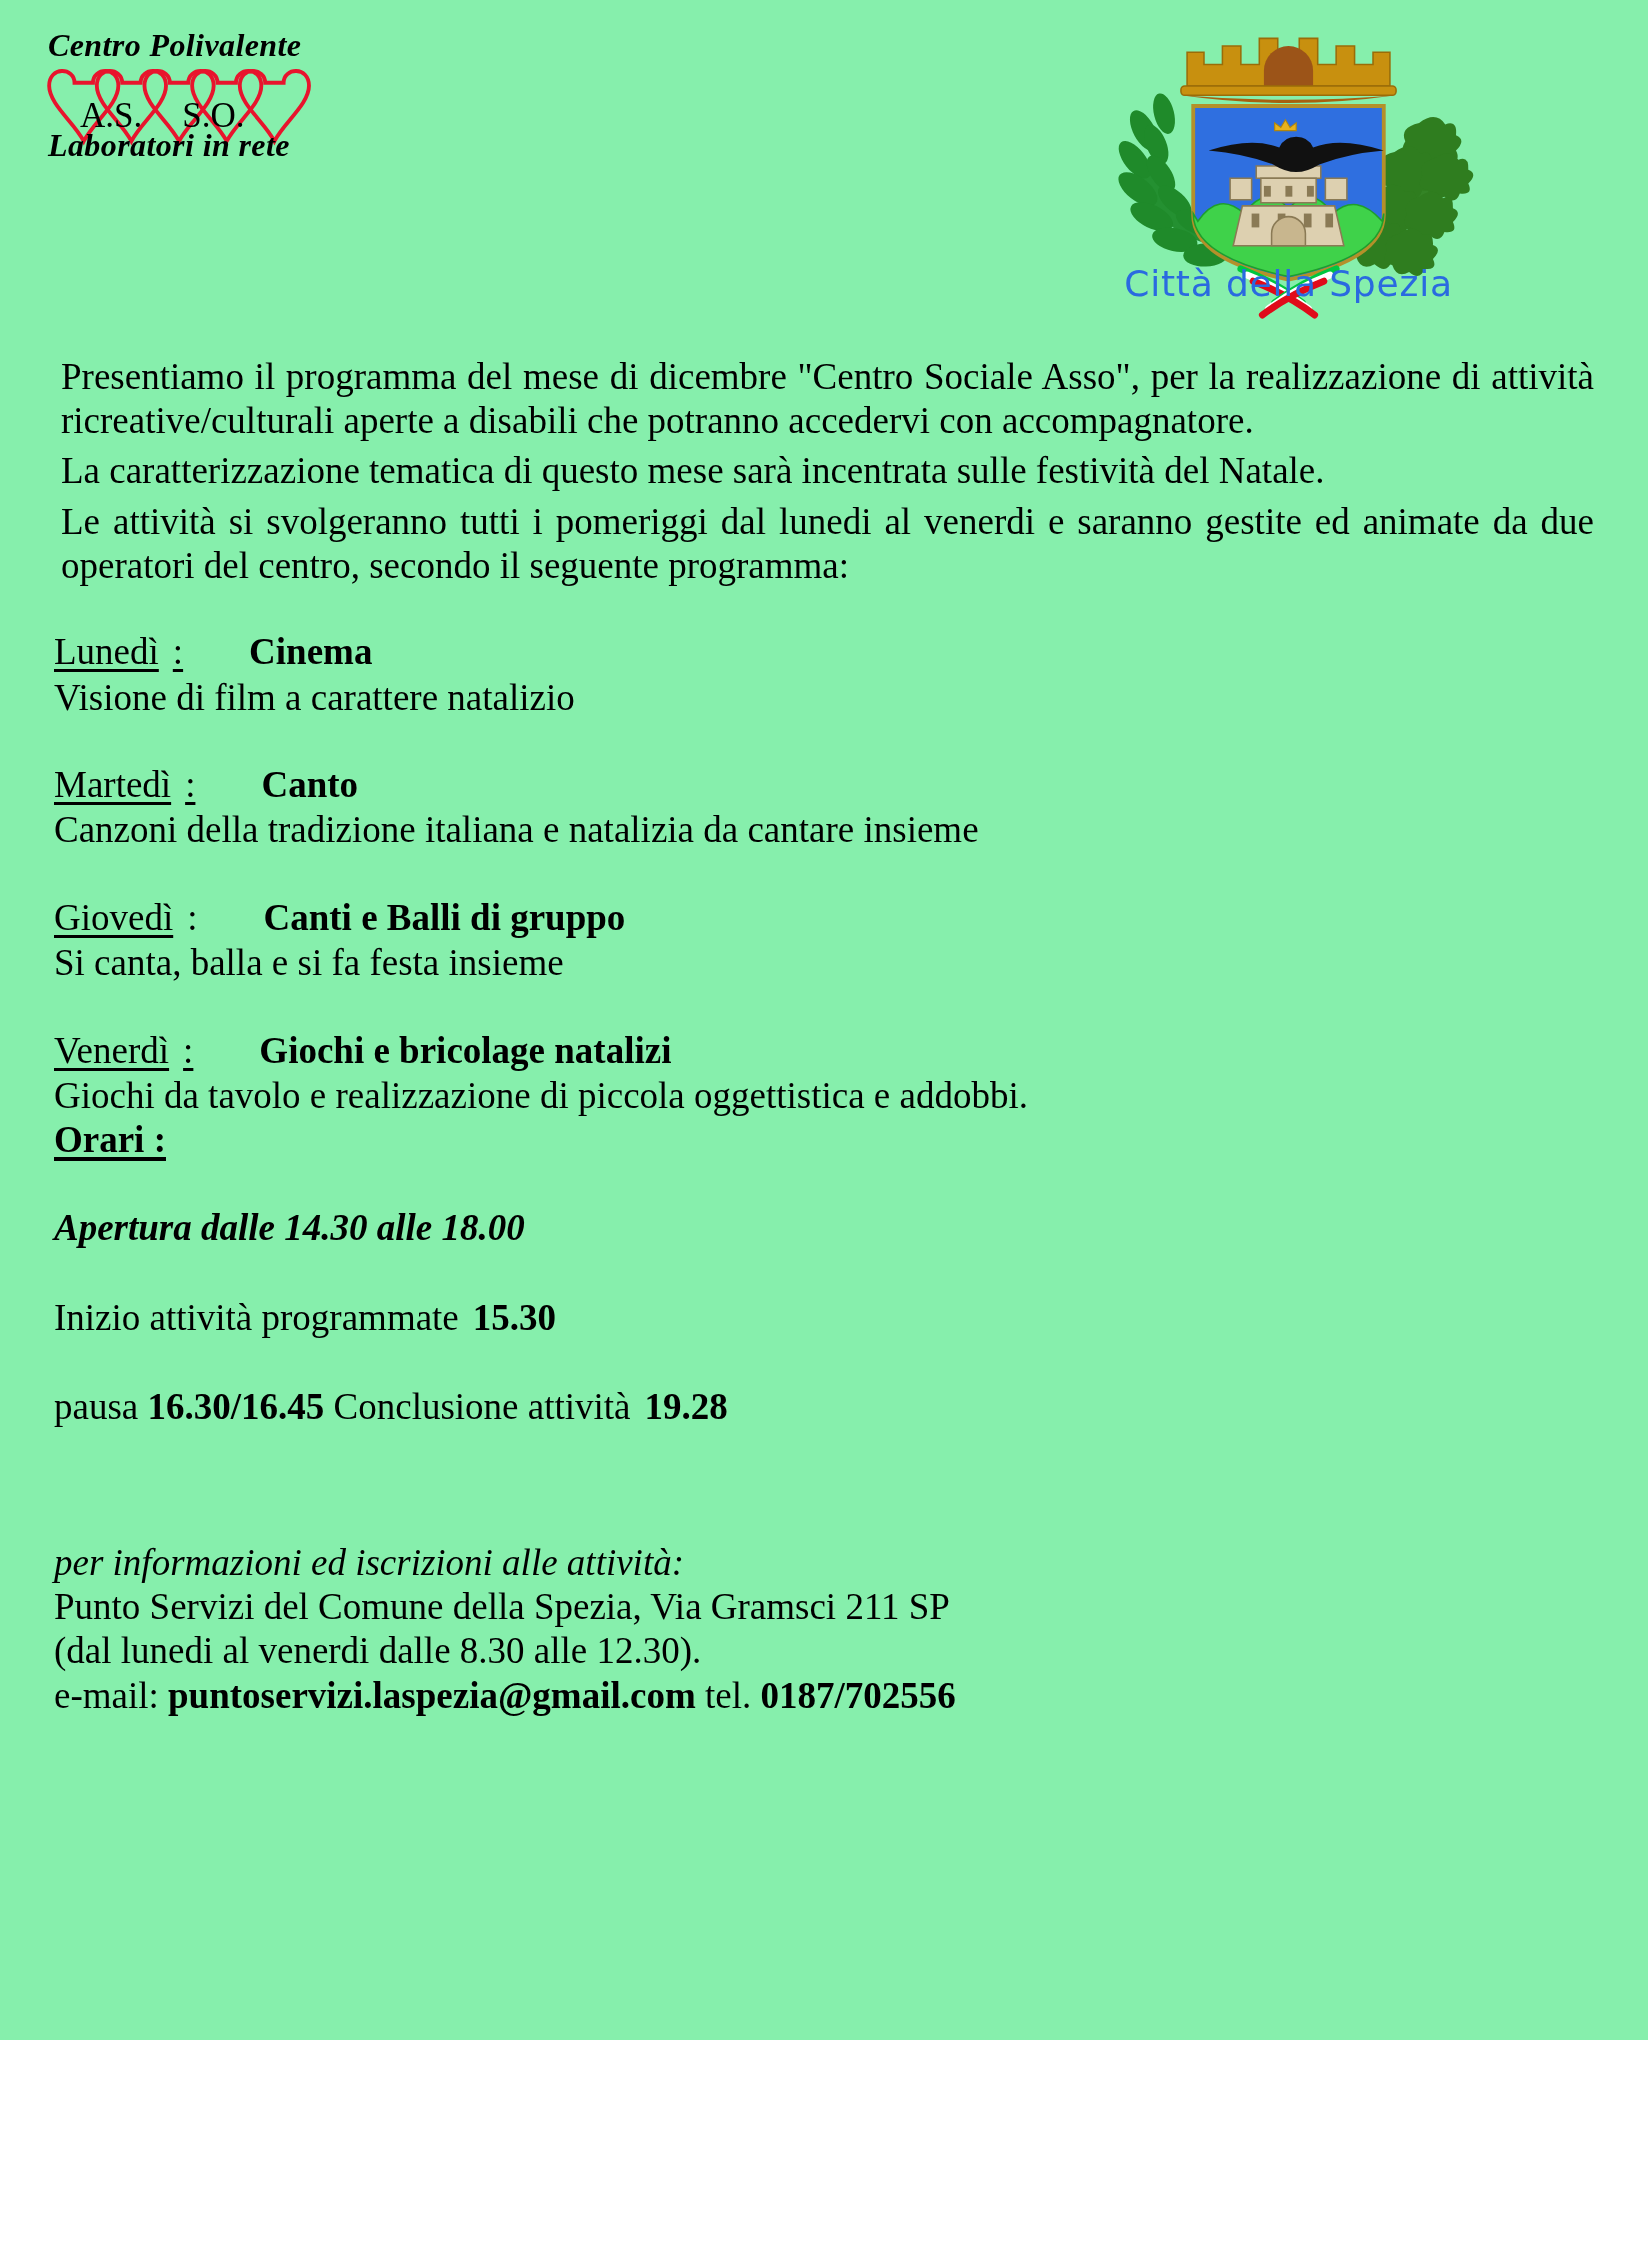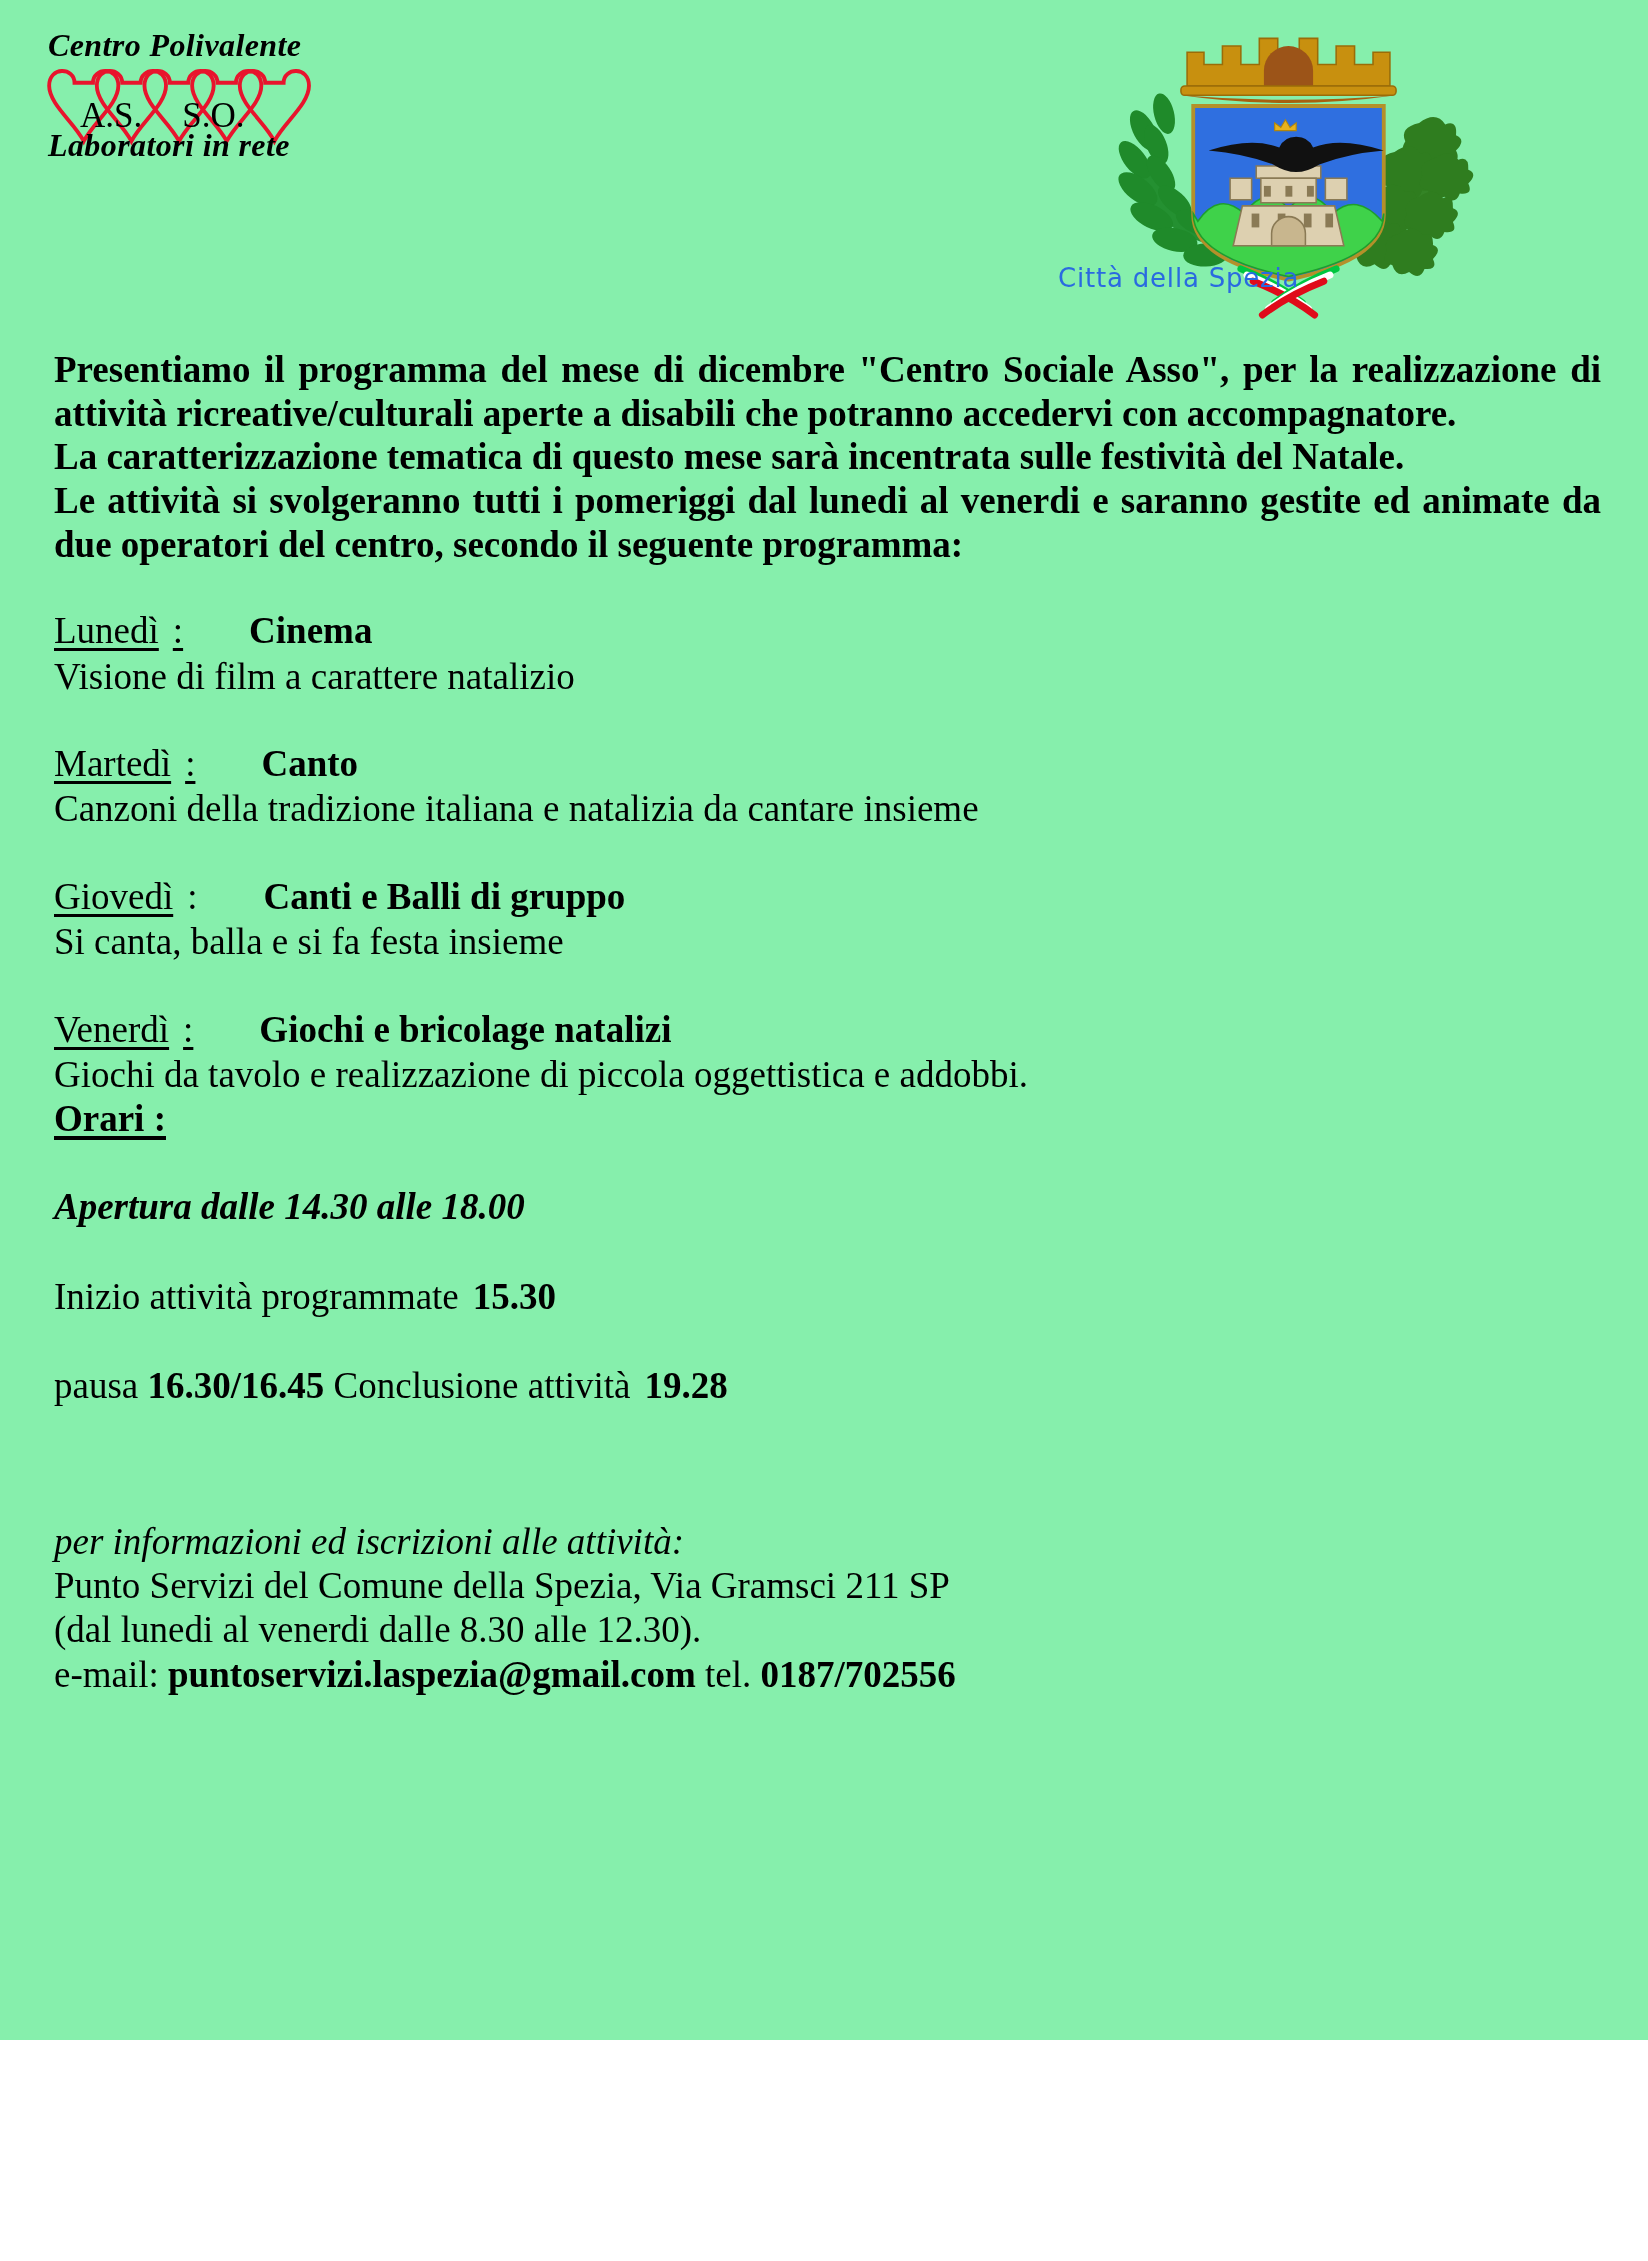--- a/index.html
+++ b/index.html
@@ -79,42 +79,41 @@
     left: 1058px;
     top: 15.4px;
     width: 461px;
     height: 308px;
   }
   .coa-caption {
     position: absolute;
     left: 0;
     top: 248px;
     width: 461px;
-    text-align: left;
+    text-align: center;
     font-family: "DejaVu Sans", "Liberation Sans", sans-serif;
-    font-size: 26px;
+    font-size: 36px;
     font-weight: normal;
     color: #2a6ae0;
     letter-spacing: 0.8px;
     white-space: nowrap;
   }
 
   
   .content {
     position: absolute;
     left: 54px;
     top: 348px;
     width: 1547px;
   }
 
   p.para {
-    margin: 0;
+    margin: 7px;
     font-size: 37px;
     line-height: 1.18;
-    font-weight: bold;
   }
   p.justified { text-align: justify; }
 
   
   .day-entry { margin-top: 43px; }
   .day-line {
     font-size: 37px;
     line-height: 1.2;
     white-space: nowrap;
   }

